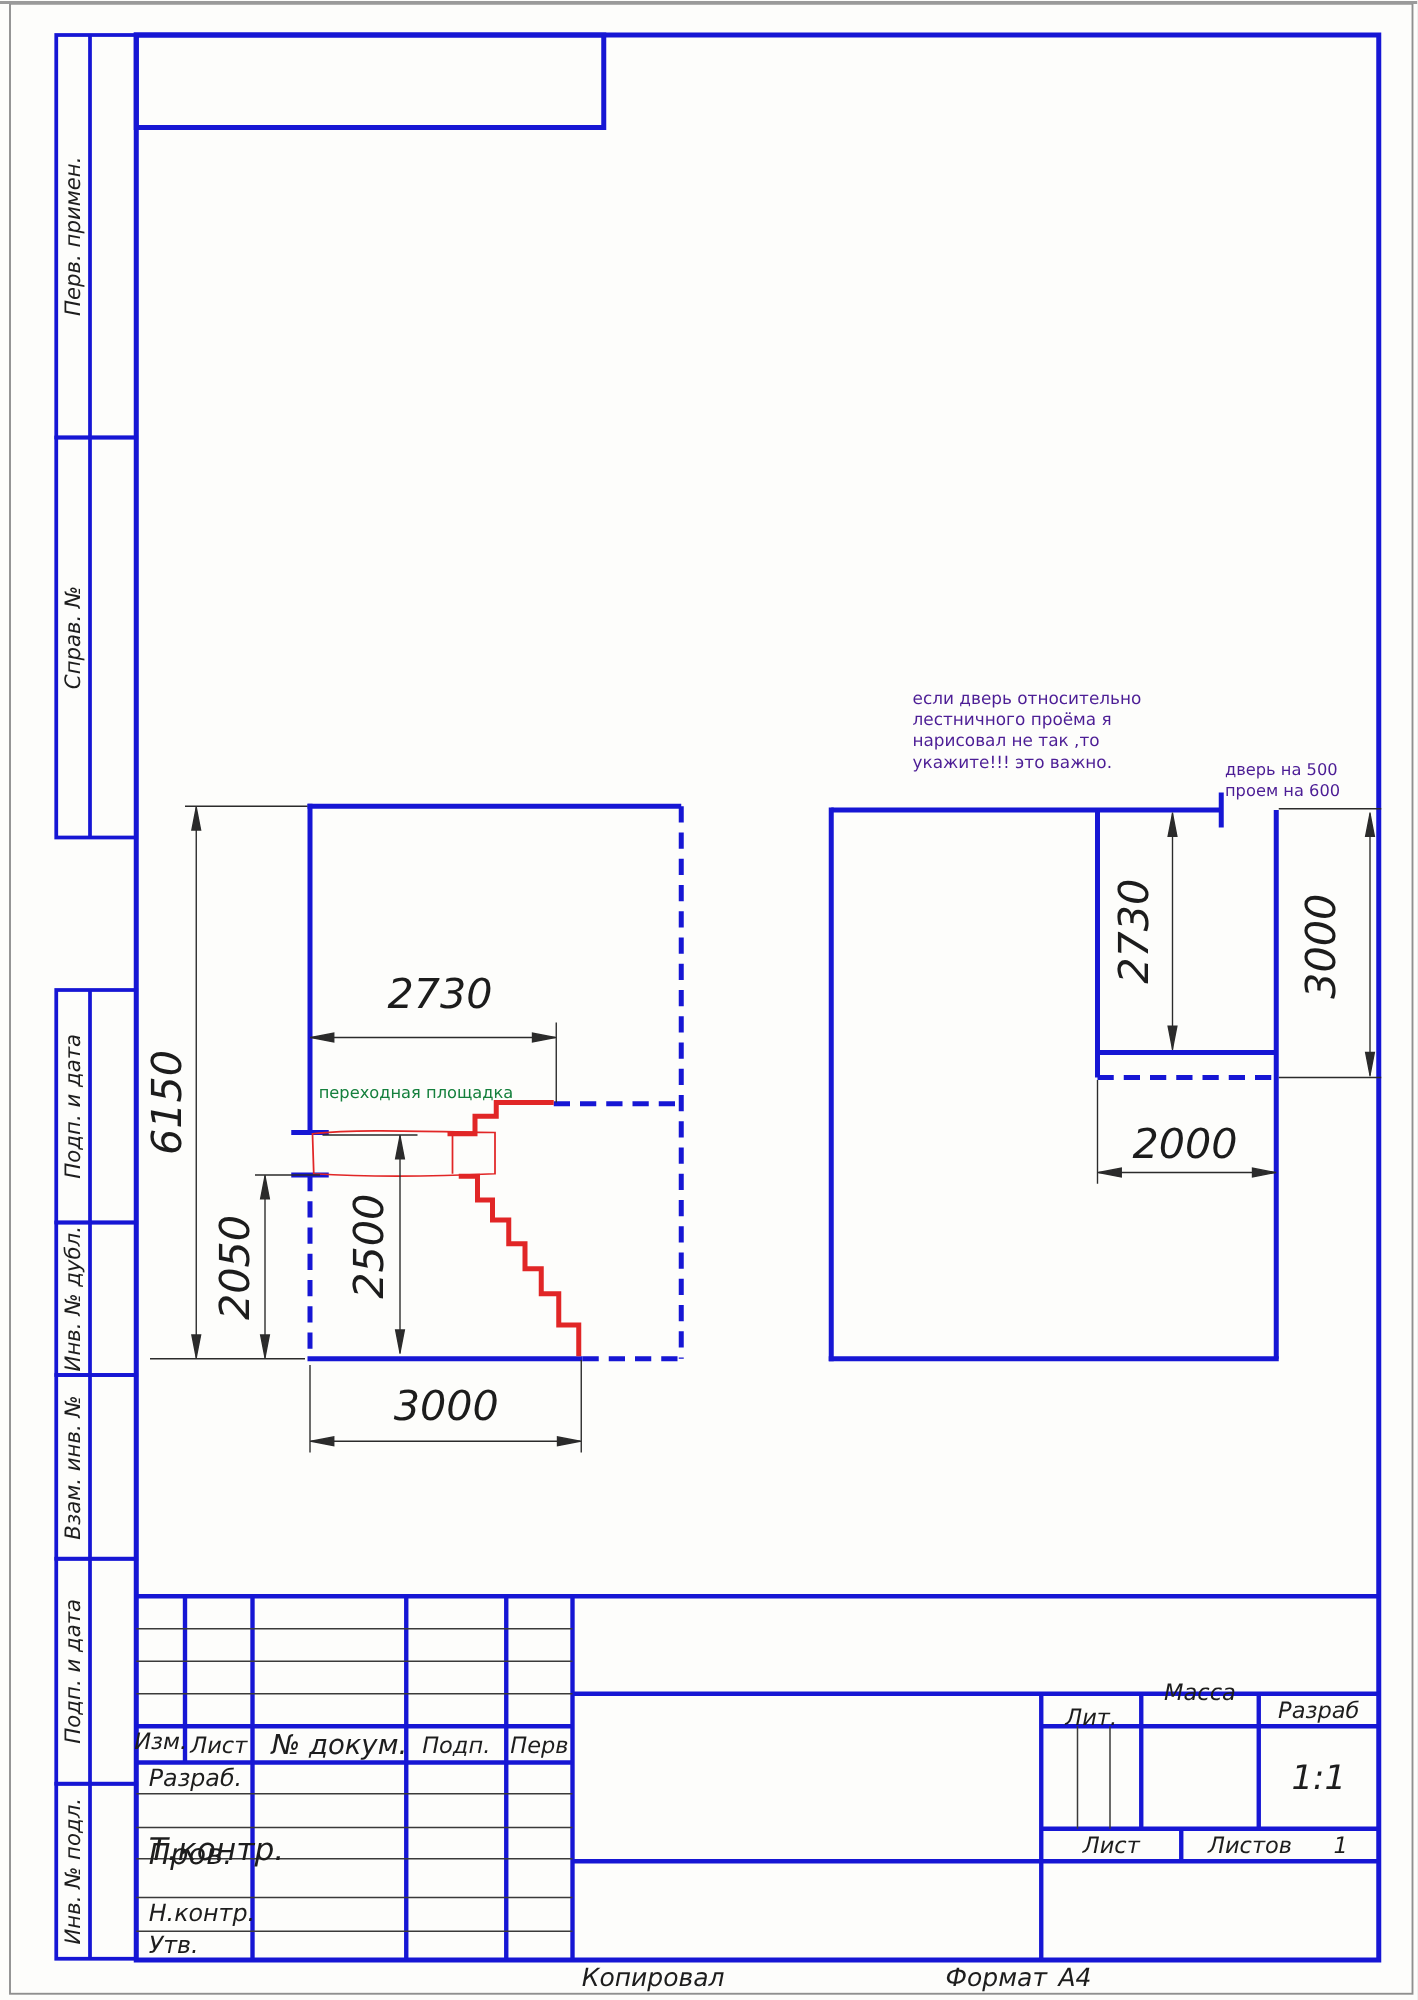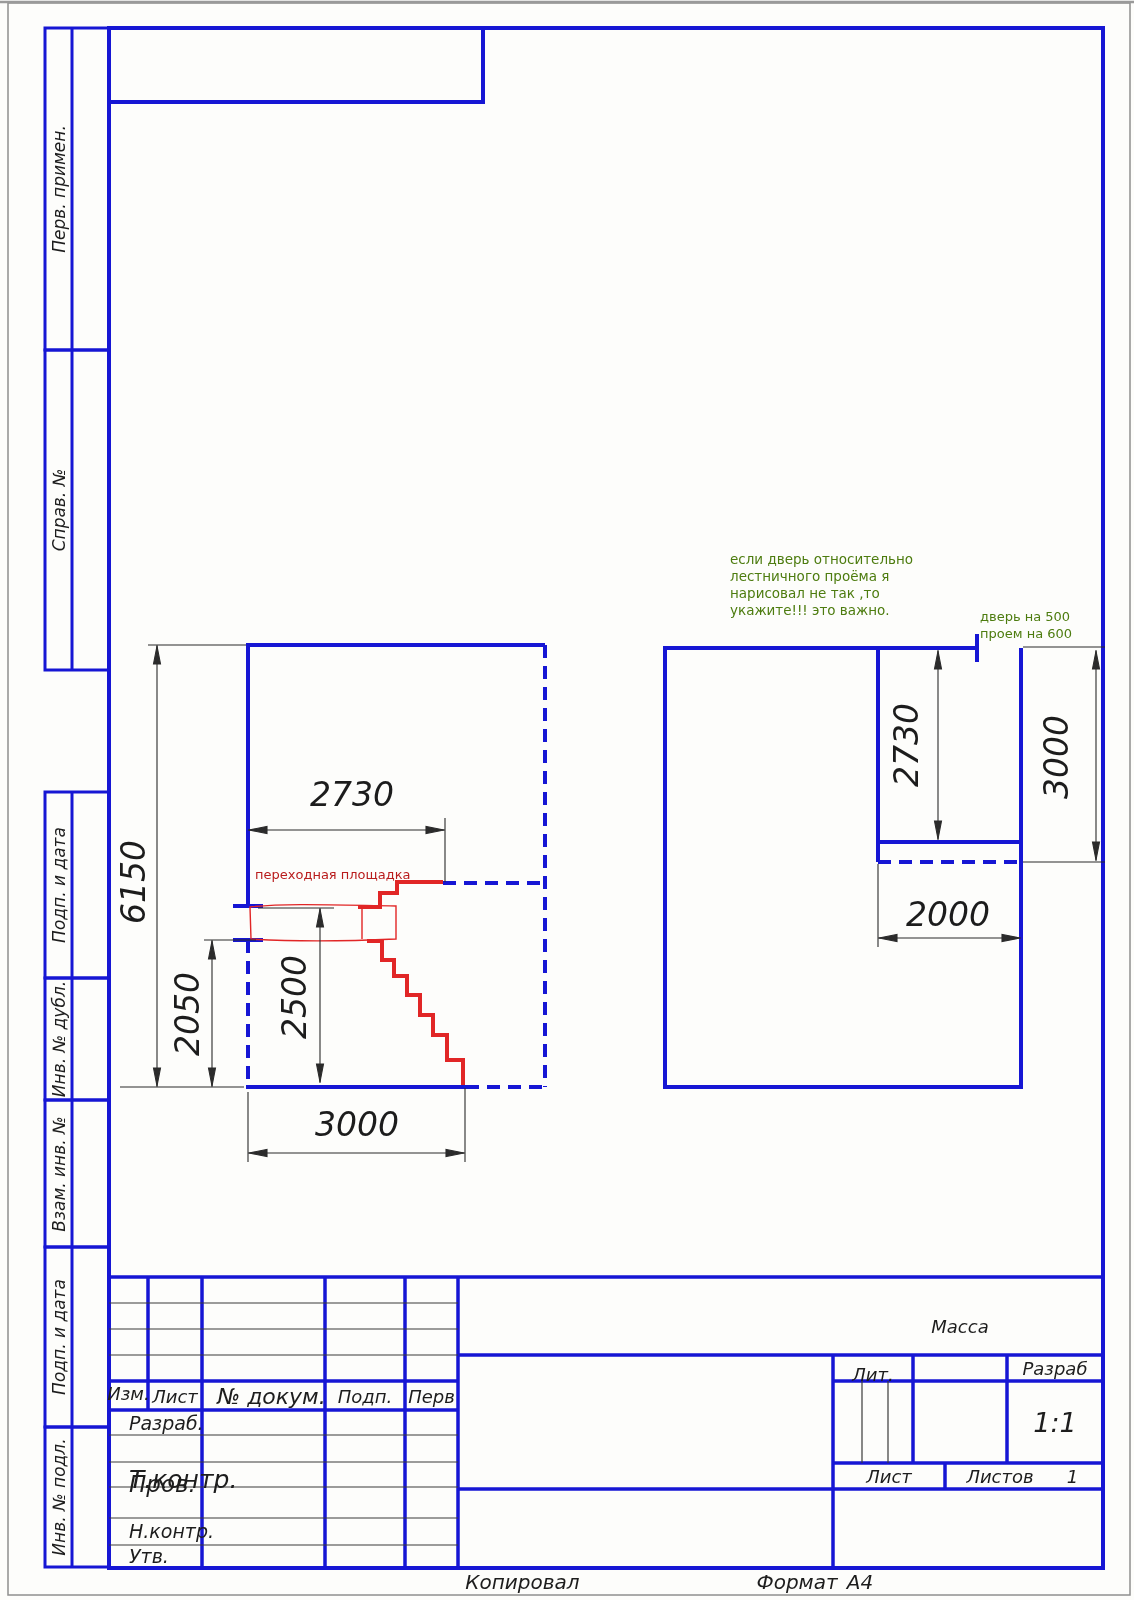--- a/index.html
+++ b/index.html
@@ -1,27 +1,27 @@
 <!DOCTYPE html>
 <html><head>
 <meta charset="utf-8">
 <style>
   html,body{margin:0;padding:0;background:#e8e8e8;}
   .page{position:relative;width:1134px;height:1600px;background:#fdfdfb;overflow:hidden;
         font-family:"DejaVu Sans",sans-serif;}
   svg{position:absolute;left:0;top:0;}
   .lbl{position:absolute;display:flex;align-items:center;justify-content:center;
        font-family:"DejaVu Sans",sans-serif;font-style:italic;color:#1d1d1d;white-space:nowrap;}
-  .lbl.left{justify-content:flex-start;padding-left:18px;}
+  .lbl.left{justify-content:flex-start;padding-left:8px;}
   .mlabel{position:absolute;display:flex;align-items:center;justify-content:center;}
   .mlabel span{transform:rotate(-90deg);white-space:nowrap;font-style:italic;
        font-size:17px;color:#1d1d1d;}
-  .note{position:absolute;font-size:13.5px;line-height:17px;color:#4d7c0f;}
+  .note{position:absolute;font-size:13.5px;line-height:17px;color:#4c1d95;}
   .note.small{font-size:13px;line-height:16.5px;}
-  .rednote{position:absolute;font-size:13px;color:#b91c1c;white-space:nowrap;}
+  .rednote{position:absolute;font-size:13px;color:#15803d;white-space:nowrap;}
   .dim{font:italic 33px "DejaVu Sans",sans-serif;fill:#1c1c1c;stroke:none;}
 </style>
 </head>
 <body>
 
 <div class="page">
 
 <svg width="1134" height="1600" viewBox="0 0 1134 1600">
 
   <g stroke="#8f8f8f" fill="none">
@@ -186,21 +186,21 @@
 <div class="lbl" style="left:405px;top:1383px;width:53px;height:26px;font-size:18px">Перв</div>
 
 <div class="lbl left" style="left:111px;top:1411px;width:90px;height:23px;font-size:19px">Разраб.</div>
 <div class="lbl left" style="left:111px;top:1472px;width:90px;height:23px;font-size:23px">Пров.</div>
 <div class="lbl left" style="left:111px;top:1463px;width:90px;height:33px;font-size:25px">Т.контр.</div>
 <div class="lbl left" style="left:111px;top:1489px;width:90px;height:23px;font-size:19px"></div>
 <div class="lbl left" style="left:111px;top:1519px;width:90px;height:24px;font-size:19px">Н.контр.</div>
 <div class="lbl left" style="left:111px;top:1545px;width:90px;height:22px;font-size:19px">Утв.</div>
 
 <div class="lbl" style="left:833px;top:1357px;width:80px;height:34px;font-size:18px">Лит.</div>
-<div class="lbl" style="left:913px;top:1306px;width:94px;height:40px;font-size:18px">Масса</div>
+<div class="lbl" style="left:913px;top:1334px;width:94px;height:40px;font-size:18px">Масса</div>
 <div class="lbl" style="left:1007px;top:1357px;width:96px;height:23px;font-size:18px">Разраб</div>
 <div class="lbl" style="left:1007px;top:1400px;width:96px;height:45px;font-size:27px">1:1</div>
 
 <div class="lbl" style="left:833px;top:1464px;width:112px;height:25px;font-size:18px">Лист</div>
 <div class="lbl" style="left:945px;top:1464px;width:110px;height:25px;font-size:18px">Листов</div>
 <div class="lbl" style="left:1050px;top:1464px;width:45px;height:25px;font-size:18px">1</div>
 
 <div class="lbl" style="left:450px;top:1570px;width:145px;height:24px;font-size:20px">Копировал</div>
 <div class="lbl" style="left:752px;top:1570px;width:90px;height:24px;font-size:20px">Формат</div>
 <div class="lbl" style="left:835px;top:1570px;width:50px;height:24px;font-size:20px">А4</div>

